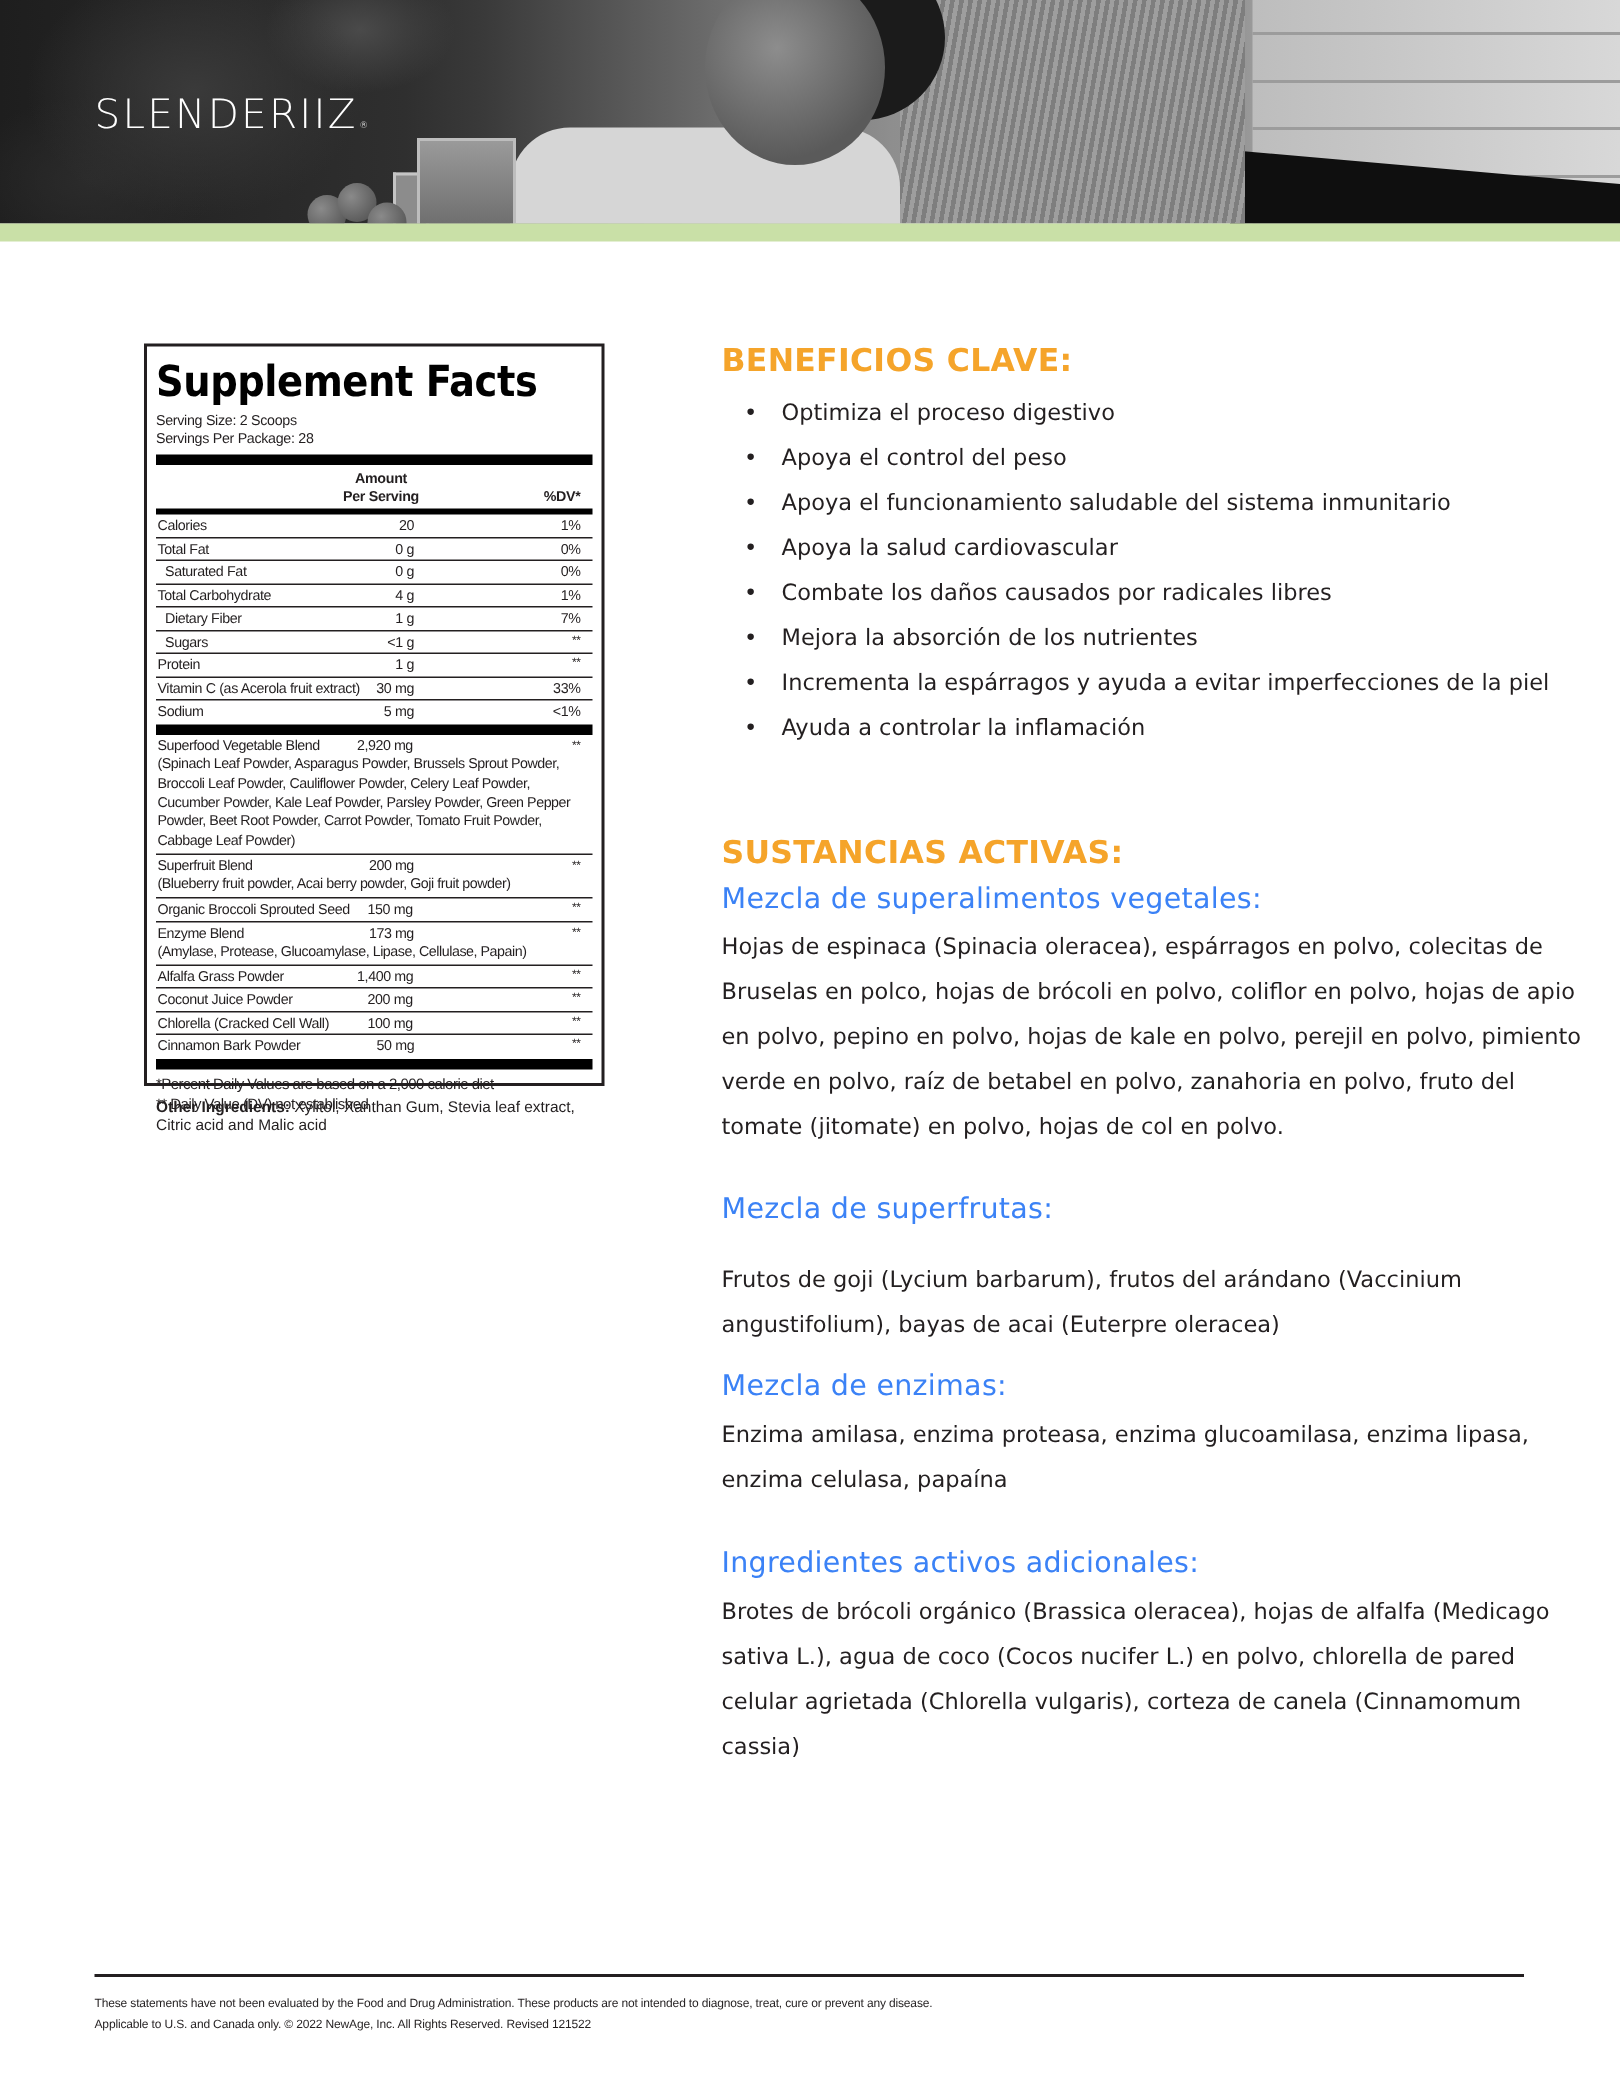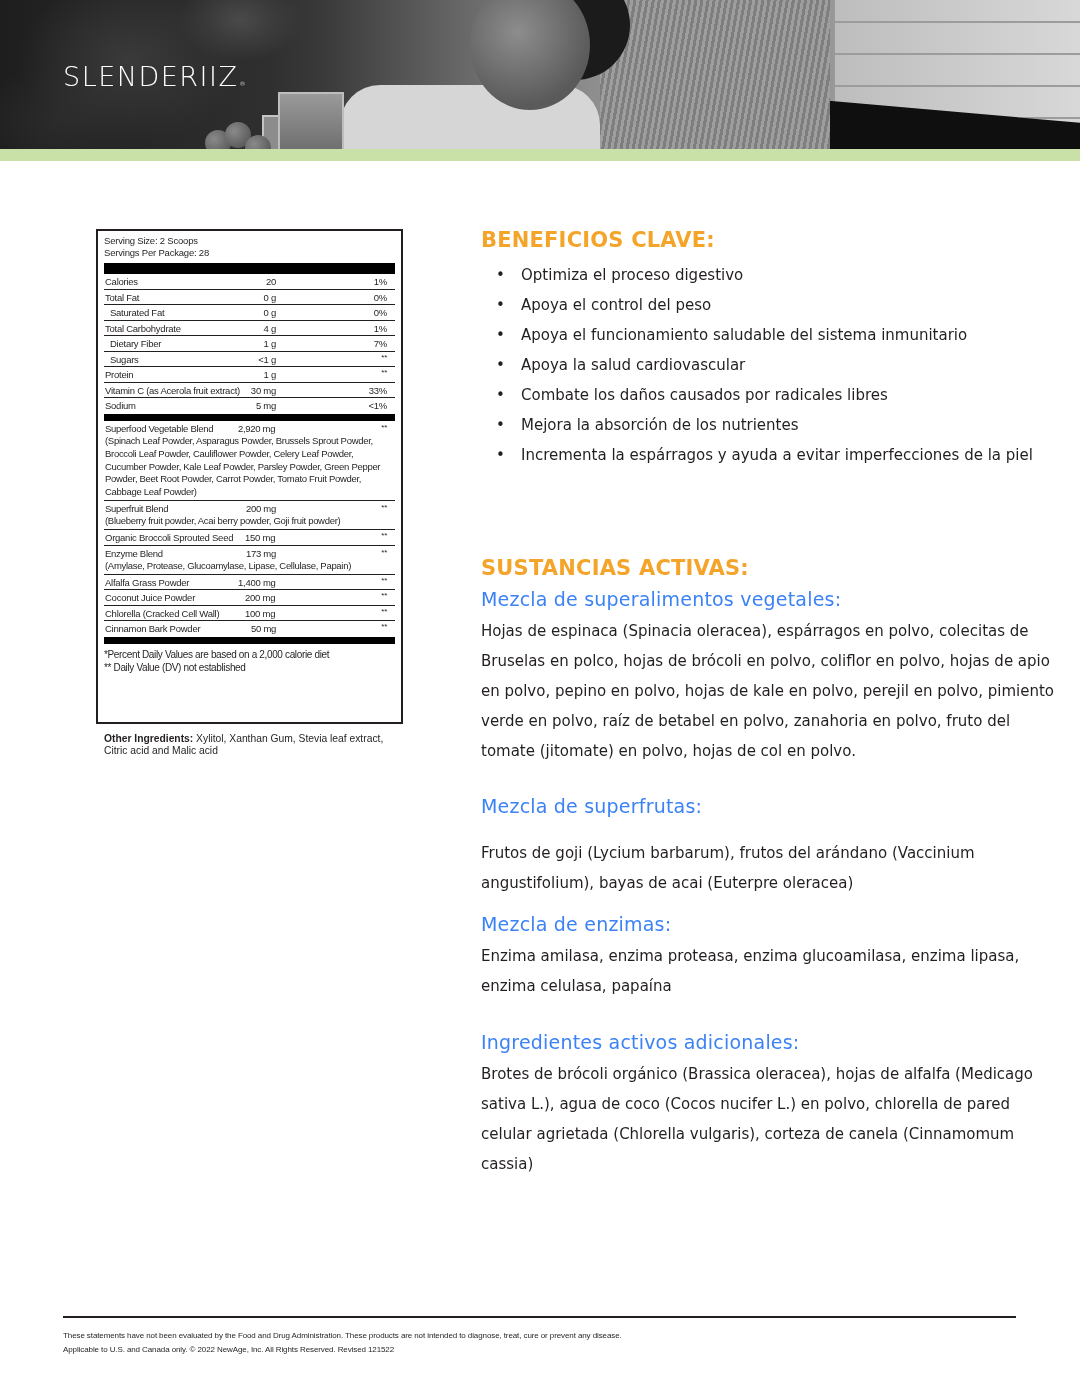--- a/index.html
+++ b/index.html
@@ -98,23 +98,31 @@
   <div class="glass2"></div>
   <div class="glass"></div>
   <div class="fruit" style="left:205px;top:130px"></div>
   <div class="fruit" style="left:225px;top:122px"></div>
   <div class="fruit" style="left:245px;top:135px"></div>
   <div class="logo"><span>SLENDERIIZ</span><sup>®</sup></div>
 </div>
 <div class="stripe"></div>
 
 <div class="sf">
+  <div class="sf-title">Supplement Facts</div>
   <div class="sf-serv">Serving Size: 2 Scoops</div>
   <div class="sf-serv">Servings Per Package: 28</div>
   <div class="bar-thick"></div>
+  <div class="sf-head">
+    <div class="amt">
+      <div>Amount</div>
+      <div>Per Serving</div>
+    </div>
+    <div class="dv">%DV*</div>
+  </div>
   <div class="bar-med"></div>
 
   <div class="row">
       <span class="n">Calories</span>
       <span class="a">20</span>
       <span class="d">1%</span>
     </div>
   <div class="row">
       <span class="n">Total Fat</span>
       <span class="a">0 g</span>
@@ -208,20 +216,21 @@
 <div class="right">
   <div class="h-orange">BENEFICIOS CLAVE:</div>
   <ul class="benefits">
     <li>Optimiza el proceso digestivo</li>
     <li>Apoya el control del peso</li>
     <li>Apoya el funcionamiento saludable del sistema inmunitario</li>
     <li>Apoya la salud cardiovascular</li>
     <li>Combate los daños causados por radicales libres</li>
     <li>Mejora la absorción de los nutrientes</li>
     <li>Incrementa la espárragos y ayuda a evitar imperfecciones de la piel</li>
+    <li>Ayuda a controlar la inflamación</li>
   </ul>
 </div>
 
 <div class="sec2">
   <div class="h-orange">SUSTANCIAS ACTIVAS:</div>
   <div class="h-green" style="margin-top:3px">Mezcla de superalimentos vegetales:</div>
   <div class="body-txt" style="margin-top:3px">Hojas de espinaca (Spinacia oleracea), espárragos en polvo, colecitas de Bruselas en polco, hojas de brócoli en polvo, coliflor en polvo, hojas de apio en polvo, pepino en polvo, hojas de kale en polvo, perejil en polvo, pimiento verde en polvo, raíz de betabel en polvo, zanahoria en polvo, fruto del tomate (jitomate) en polvo, hojas de col en polvo.</div>
 </div>
 
 <div class="sub-sec" style="top:792px">

